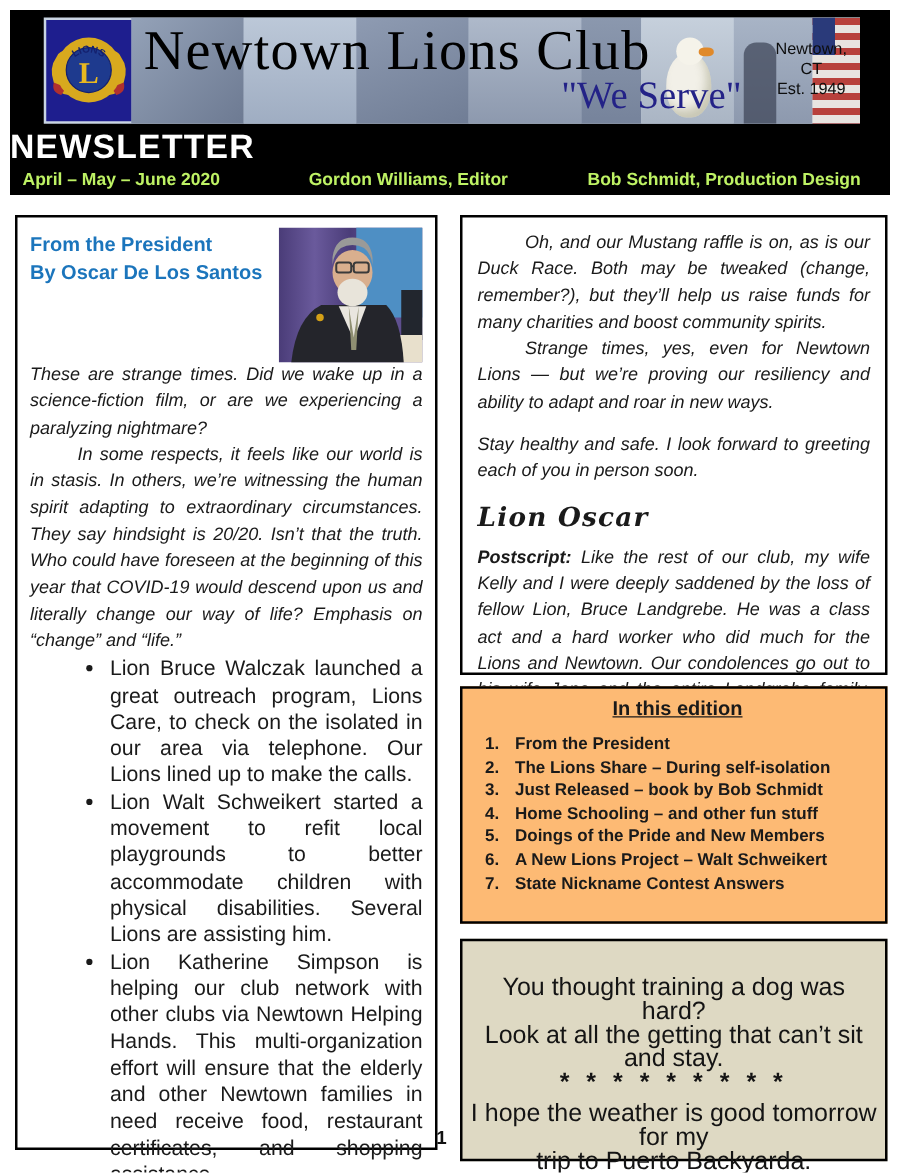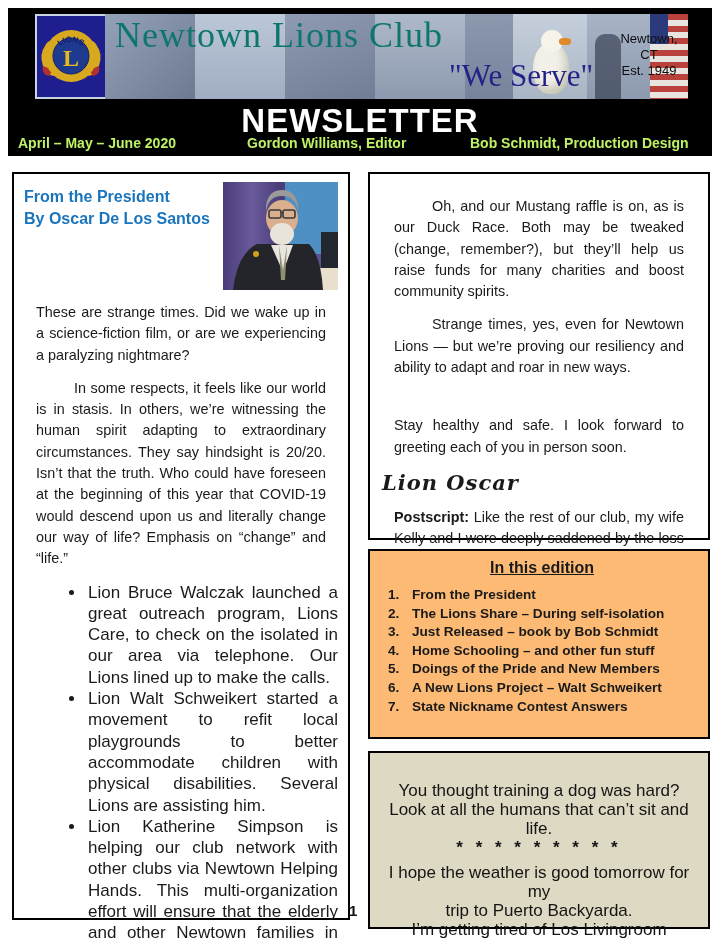--- a/index.html
+++ b/index.html
@@ -62,58 +62,58 @@
     background: #3a4254; border-radius: 10px 10px 0 0; opacity: .7;
   }
   .logo-block {
     position: absolute; left: 2px; top: 2px;
     width: 68px; height: 81px;
     background: #1e1e8e; z-index: 3;
   }
   .club-name {
     position: absolute; left: 80px; top: 0px; width: 500px;
     font-family: "Liberation Serif", serif;
-    font-size: 36px; color: #0f766e; z-index: 2;
+    font-size: 45px; color: #000000; z-index: 2;
     letter-spacing: 1px; white-space: nowrap;
   }
   .motto {
     position: absolute; left: 414px; top: 44px;
     font-family: "Liberation Serif", serif;
     font-size: 31px; color: #232287; z-index: 2; white-space: nowrap;
   }
   .location {
     position: absolute; left: 568px; top: 17px; width: 92px;
     text-align: center; font-size: 13px; line-height: 16px;
     color: #0d0d0d; z-index: 2; font-weight: 500;
   }
   .news-title {
     position: absolute; left: 0; top: 94px; width: 704px;
-    text-align: center; color: #ffffff;
-    font-size: 33px; font-weight: bold; letter-spacing: 1px;
+    text-align: left; color: #ffffff;
+    font-size: 27px; font-weight: bold; letter-spacing: 1px;
   }
   .credit { position: absolute; top: 127px; color: #bef264; font-size: 14px; font-weight: bold; white-space: nowrap; }
   .credit.c1 { left: 10px; }
   .credit.c2 { left: 239px; }
   .credit.c3 { left: 462px; }
 
   
   .box { position: absolute; border: 2px solid #000000; background: #ffffff; }
   .left-box  { left: 12px;  top: 172px; width: 338px; height: 748px; padding: 8px 10px; }
   .right-box { left: 368px; top: 172px; width: 342px; height: 368px; padding: 10px 12px 0; }
 
   .pres-header { display: flex; justify-content: space-between; }
   .pres-heading {
     color: #1b75bc; font-weight: bold; font-size: 16px; line-height: 22px;
     margin-top: 4px;
   }
   .pres-photo { width: 115px; height: 108px; flex-shrink: 0; }
   .article-title { text-align: center; font-weight: bold; font-size: 15px; margin: 9px 0 8px; }
 
   .body-p {
-    font-size: 14.4px; line-height: 21.3px; text-align: justify; margin: 12px;
+    font-size: 14.4px; line-height: 21.3px; text-align: justify; margin: 0; font-style: italic;
   }
   .indent { text-indent: 38px; }
   ul.bullets { margin: 0; padding-left: 62px; }
   ul.bullets li { font-size: 17px; line-height: 21.3px; text-align: justify; padding-left: 2px; }
   .gap-m { height: 13px; }
 
   .sig {
     font-family: "DejaVu Serif", serif; font-style: italic; font-weight: bold;
     font-size: 21px; margin: 12px 0 10px; letter-spacing: 1px;
   }
@@ -128,21 +128,21 @@
     text-decoration: underline; margin-bottom: 9px;
   }
   .edition-row { display: flex; font-weight: bold; font-size: 13.6px; line-height: 18.6px; }
   .edition-row .num { width: 24px; flex-shrink: 0; }
   .edition-row .lbl { flex: 1; }
 
   
   .humor-box {
     left: 368px; top: 751px; width: 342px; height: 178px;
     background: #ded9c3; padding: 28px 6px 0; text-align: center;
-    font-size: 17px; line-height: 19px; color: #141414;
+    font-size: 20px; line-height: 19px; color: #141414;
   }
   .humor-line.stars { letter-spacing: 4px; font-weight: bold; }
   .humor-line.break-before { margin-top: 6px; }
 
   .page-num {
     position: absolute; left: 349px; top: 902px;
     font-size: 15px; font-weight: bold; color: #111;
   }
 </style>
 </head>
@@ -283,21 +283,21 @@
       <span class="lbl">A New Lions Project – Walt Schweikert</span>
     </div>
     <div class="edition-row">
       <span class="num">7.</span>
       <span class="lbl">State Nickname Contest Answers</span>
     </div>
   </section>
 
   <section class="box humor-box">
     <div class="humor-line">You thought training a dog was hard?</div>
-    <div class="humor-line">Look at all the humans that can’t sit and life.</div>
+    <div class="humor-line">Look at all the getting that can’t sit and stay.</div>
     <div class="humor-line stars">* * * * * * * * *</div>
     <div class="humor-line break-before">I hope the weather is good tomorrow for my</div>
     <div class="humor-line">trip to Puerto Backyarda.</div>
     <div class="humor-line">I’m getting tired of Los Livingroom</div>
   </section>
 
   <div class="page-num">1</div>
 
 </div>
 

